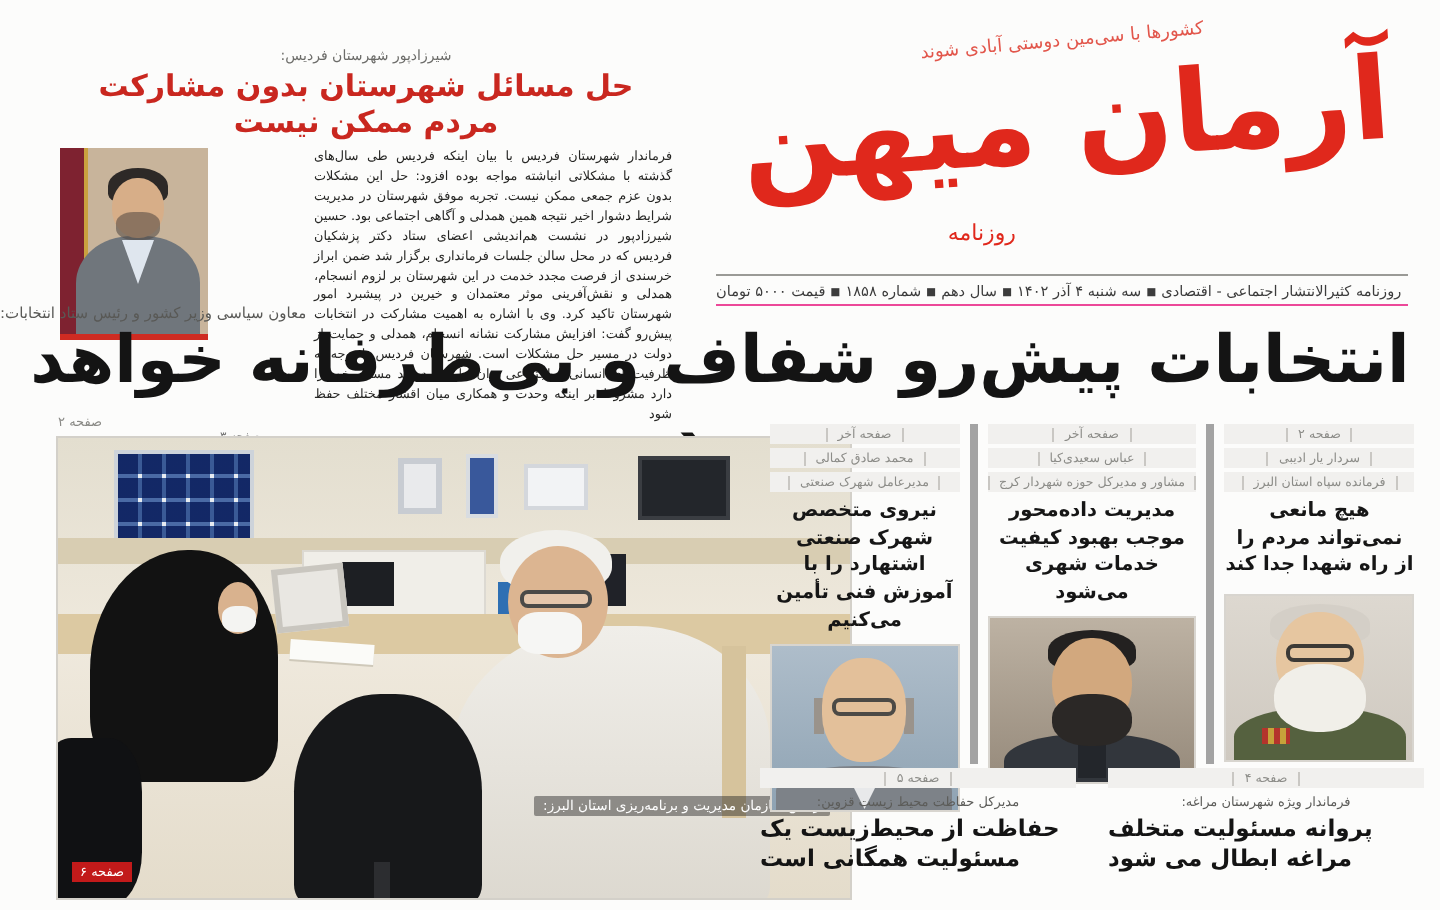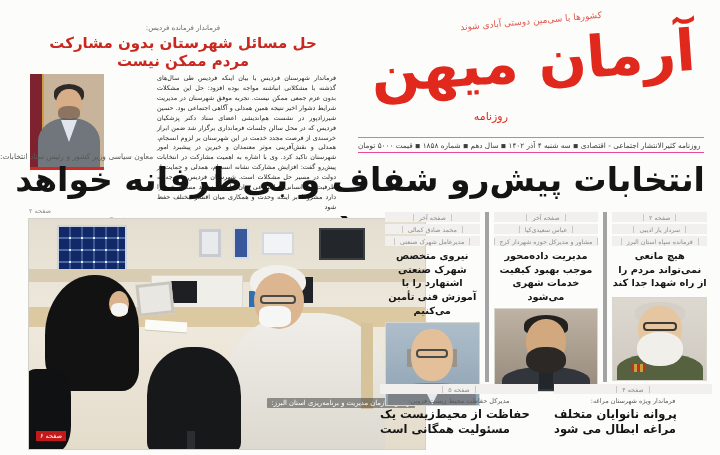--- a/index.html
+++ b/index.html
@@ -110,21 +110,21 @@
 <body>
 
 <div id="page">
 
   <div class="motto">کشورها با سی‌مین دوستی آبادی شوند</div>
   <div class="logo">آرمان میهن</div>
   <div class="type-label">روزنامه</div>
   <div class="info-line">روزنامه کثیرالانتشار اجتماعی - اقتصادی ◾ سه شنبه ۴ آذر ۱۴۰۲ ◾ سال دهم ◾ شماره ۱۸۵۸ ◾ قیمت ۵۰۰۰ تومان</div>
 
   <div class="tl-article">
-    <div class="tl-kicker">فرماندار فرمانده فردیس:</div>
+    <div class="tl-kicker">شیرزادپور شهرستان فردیس:</div>
     <div class="tl-headline">حل مسائل شهرستان بدون مشارکت مردم ممکن نیست</div>
     <div class="tl-row">
       <div class="tl-bodycol">
         <div class="tl-body">فرماندار شهرستان فردیس با بیان اینکه فردیس طی سال‌های گذشته با مشکلاتی انباشته مواجه بوده افزود: حل این مشکلات بدون عزم جمعی ممکن نیست. تجربه موفق شهرستان در مدیریت شرایط دشوار اخیر نتیجه همین همدلی و آگاهی اجتماعی بود. حسین شیرزادپور در نشست هم‌اندیشی اعضای ستاد دکتر پزشکیان فردیس که در محل سالن جلسات فرمانداری برگزار شد ضمن ابراز خرسندی از فرصت مجدد خدمت در این شهرستان بر لزوم انسجام، همدلی و نقش‌آفرینی موثر معتمدان و خیرین در پیشبرد امور شهرستان تاکید کرد. وی با اشاره به اهمیت مشارکت در انتخابات پیش‌رو گفت: افزایش مشارکت نشانه انسجام، همدلی و حمایت از دولت در مسیر حل مشکلات است. شهرستان فردیس با توجه به ظرفیت‌های انسانی و اجتماعی توان حل ۹۰ درصد مسائل خود را دارد مشروط بر اینکه وحدت و همکاری میان اقشار مختلف حفظ شود</div>
         <div class="tl-pageref">صفحه ۳</div>
       </div>
       <div class="tl-photo">
         <div class="torso"></div>
         <div class="shirt"></div>
         <div class="hair"></div>
@@ -216,21 +216,21 @@
       </div>
     </div>
 
   </div>
 
   <div class="bottoms">
 
     <div class="bstory">
       <div class="bar"><span>صفحه ۴</span></div>
       <div class="b-kicker">فرماندار ویژه شهرستان مراغه:</div>
-      <div class="b-headline">پروانه نانوایان متخلف مراغه ابطال می شود</div>
+      <div class="b-headline">پروانه مسئولیت متخلف مراغه ابطال می شود</div>
     </div>
 
     <div class="bstory">
       <div class="bar"><span>صفحه ۵</span></div>
       <div class="b-kicker">مدیرکل حفاظت محیط زیست قزوین:</div>
       <div class="b-headline">حفاظت از محیط‌زیست یک مسئولیت همگانی است</div>
     </div>
 
   </div>
 

